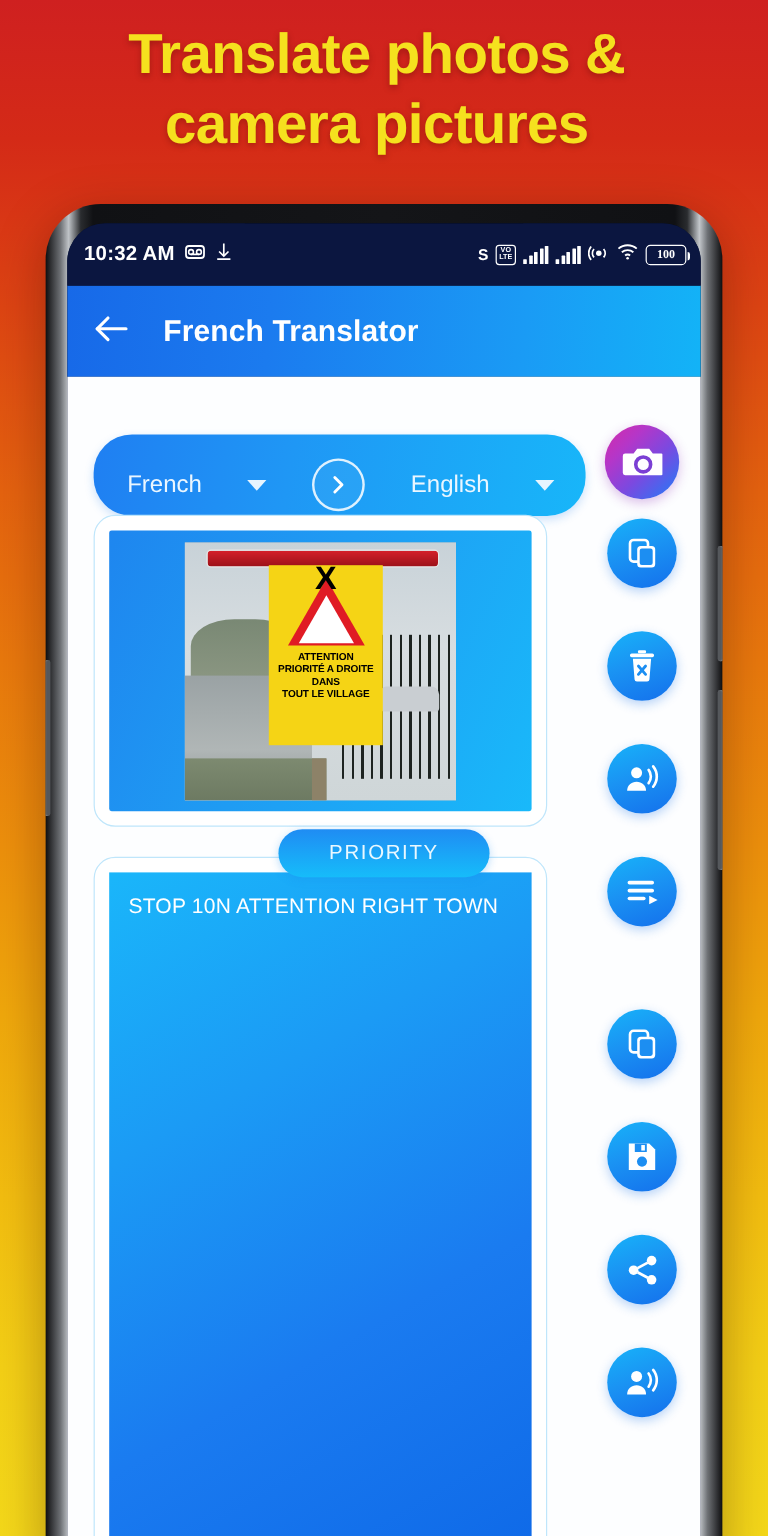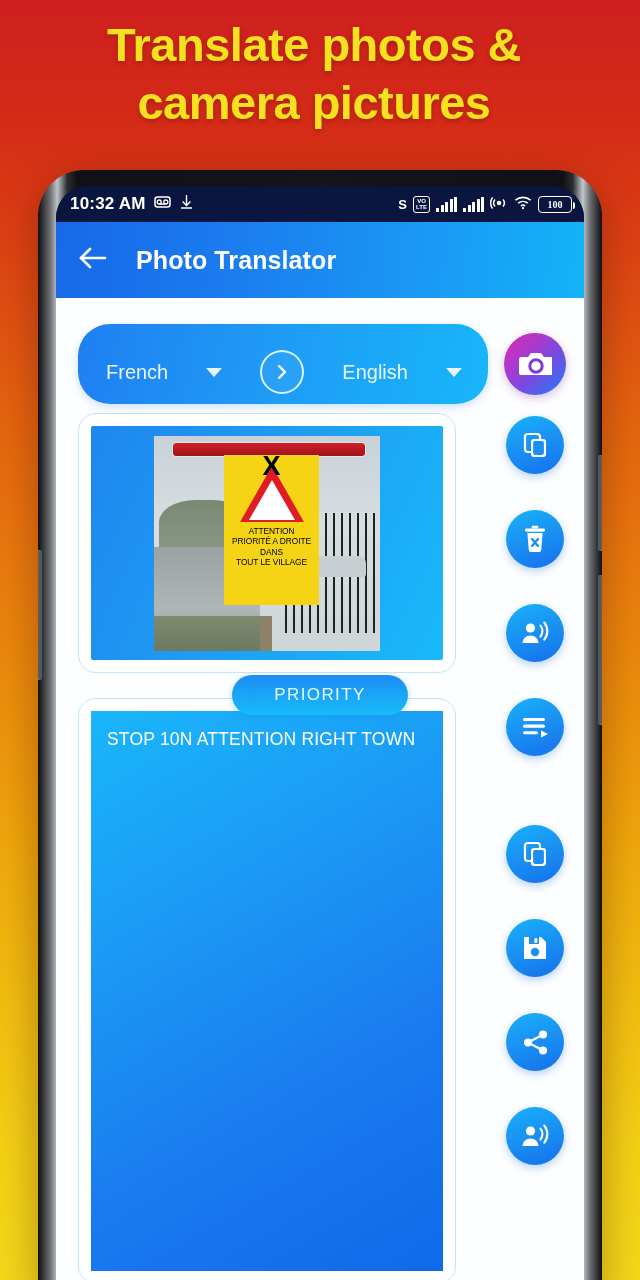--- a/index.html
+++ b/index.html
@@ -64,21 +64,21 @@
     background-size:7px 5px;
   }
   .front-cam{
     width:19px; height:19px; border-radius:50%;
     background:radial-gradient(circle at 36% 32%,#3a4a62 0%,#16202e 42%,#05070b 75%);
     border:1.5px solid #22242b;
   }
 
   
   .statusbar{
-    position:relative; height:36px; background:#0b1640;
+    position:relative; height:52px; background:#0b1640;
     display:flex; align-items:center;
     padding:0 12px 0 14px; color:#fff; z-index:10;
   }
   .sb-left{ display:flex; align-items:center; gap:8px; }
   .sb-time{ font-size:17px; font-weight:bold; letter-spacing:.2px; }
   .sb-right{ margin-left:auto; display:flex; align-items:center; gap:6px; }
   .sb-s{ font-size:13px; font-weight:bold; }
   .volte{
     width:17px; height:17px; border:1.6px solid #fff; border-radius:3px;
     display:flex; flex-direction:column; align-items:center; justify-content:center;
@@ -108,24 +108,24 @@
 
   
   .appbody{
     position:relative; height:986px; background:#fdfeff;
     padding:26px 0 0 0; overflow:hidden;
   }
 
   
   .lang-row{ display:flex; align-items:center; padding:0 18px 0 22px; gap:16px; }
   .lang-pill{
-    flex:1; height:80px; border-radius:32px;
+    flex:1; height:68px; border-radius:32px;
     background:linear-gradient(100deg,#1f7ff2 0%,#1f97f5 40%,#18b6f9 100%);
     display:flex; align-items:center; justify-content:space-between;
-    padding:16px 26px 0 28px; box-shadow:0 3px 8px rgba(25,120,230,.22);
+    padding:16px 26px 0 28px; box-shadow:0 3px 8px rgba(25,120,230,.22);margin-top:22px;
   }
   .lang-name{ color:#eaf6ff; font-size:20px; }
   .caret{
     width:0; height:0; border-left:8px solid transparent;
     border-right:8px solid transparent; border-top:9px solid #e8f5ff;
   }
   .swap{
     width:44px; height:44px; border-radius:50%;
     border:2px solid rgba(255,255,255,.85);
     display:flex; align-items:center; justify-content:center;
@@ -211,21 +211,21 @@
   .rs-tri:after{
     content:""; position:absolute; left:-23px; top:14px;
     border-left:23px solid transparent; border-right:23px solid transparent;
     border-bottom:40px solid #fff;
   }
   .rs-x{
     position:absolute; left:50%; top:46%; transform:translate(-50%,-50%);
     color:#000; font-size:27px; font-weight:bold; line-height:1; z-index:3;
   }
   .rs-txt{
-    margin-top:4px; color:#000; font-weight:normal;
+    margin-top:4px; color:#000; font-weight:bold;
     font-size:8.4px; line-height:1.22; text-align:center; letter-spacing:-.1px;
   }
   .rs-pole{ position:absolute; left:47%; bottom:0; width:5%; height:16%; background:#8d8268; }
   .rs-car{ position:absolute; right:6%; top:56%; width:22%; height:10%;
     background:#c9ced2; border-radius:5px 7px 3px 3px; }
 </style>
 </head>
 <body>
 
 <div class="headline">
@@ -303,21 +303,21 @@
       </div>
     </div>
 
     <div class="appbar">
       <span>
         <svg width="30" height="24" viewBox="0 0 30 24">
           <line x1="3" y1="12" x2="27" y2="12" stroke="#fff" stroke-width="2.6" stroke-linecap="round"></line>
           <polyline points="12,3 3,12 12,21" fill="none" stroke="#fff" stroke-width="2.6" stroke-linecap="round" stroke-linejoin="round"></polyline>
         </svg>
       </span>
-      <span class="appbar-title">Photo Translator</span>
+      <span class="appbar-title">French Translator</span>
     </div>
 
     <div class="appbody">
 
       <div class="lang-row">
         <div class="lang-pill">
           <span class="lang-name">French</span>
           <span class="caret"></span>
           <span class="swap">
             <svg width="16" height="20" viewBox="0 0 16 20">

